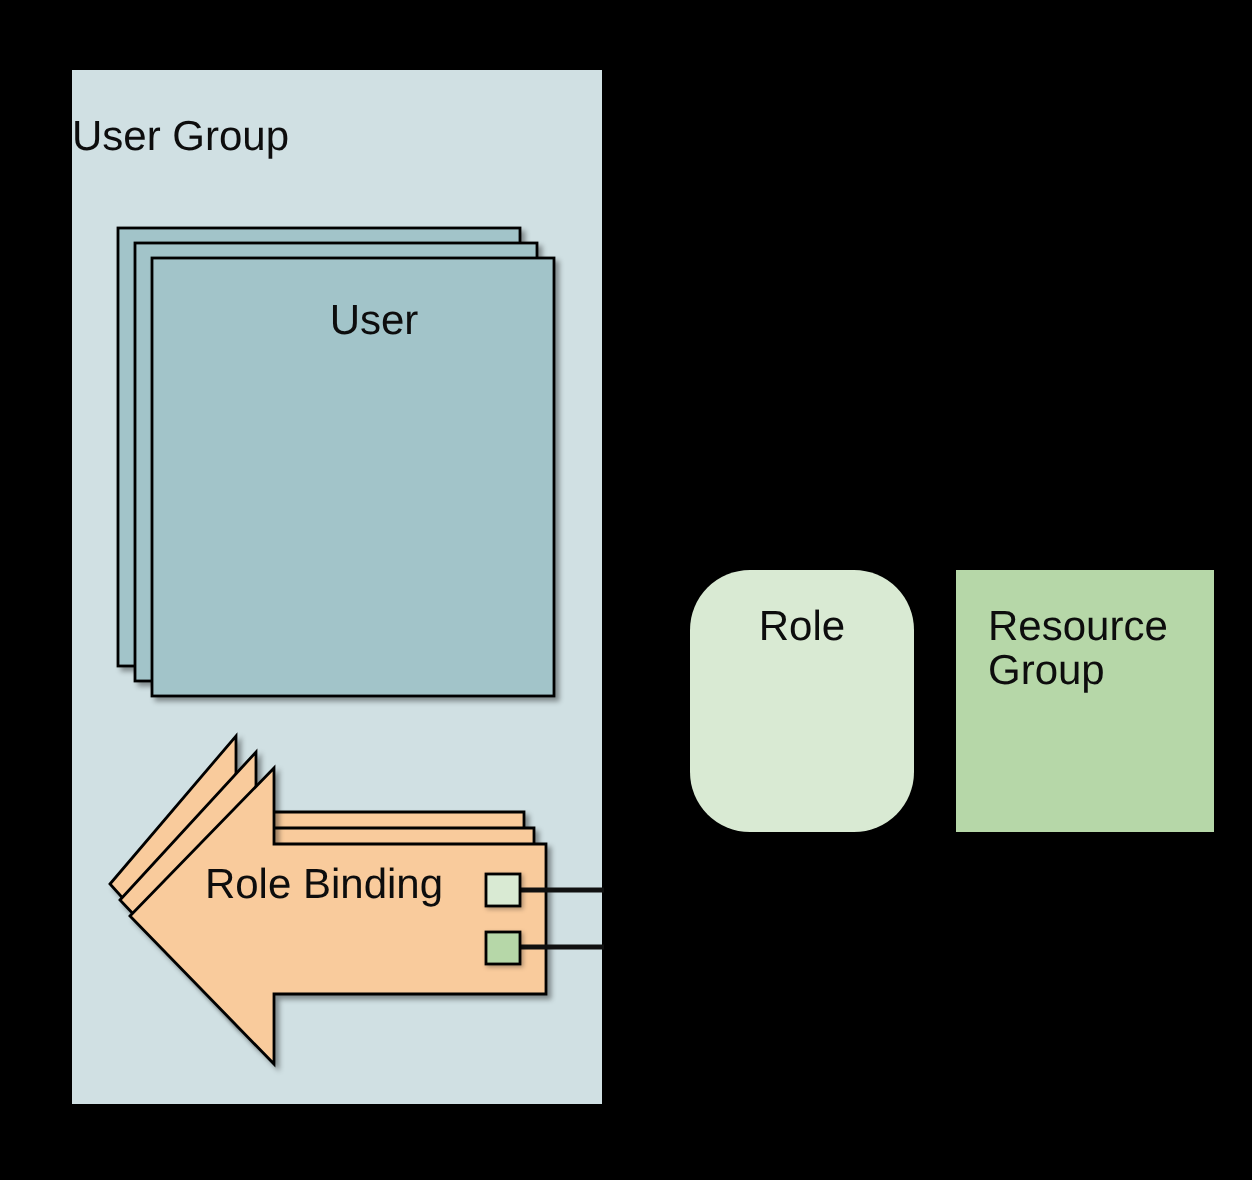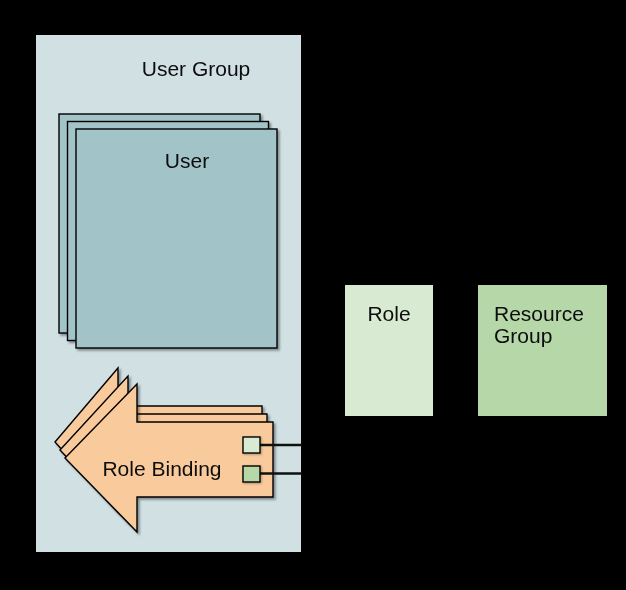--- a/index.html
+++ b/index.html
@@ -19,46 +19,46 @@
   .abs { position: absolute; }
 
   
   .user-group-box {
     left: 36px; top: 35px;
     width: 265px; height: 517px;
     background: #d0e0e3;
   }
   .role-box {
     left: 345px; top: 285px;
-    width: 88px; height: 131px;
+    width: 112px; height: 131px;
     background: #d9ead3;
+    border-radius: 30px;
   }
   .resource-box {
     left: 478px; top: 285px;
     width: 129px; height: 131px;
     background: #b6d7a8;
   }
 
   
   .label {
     font-size: 21px;
     line-height: 22px;
     color: #0d0d0d;
     white-space: pre-line;
   }
   .user-group-label {
     left: 36px; top: 58px; width: 320px;
-    text-align: center;
   }
   .user-label {
     left: 59px; top: 150px; width: 256px;
     text-align: center;
   }
   .role-binding-label {
-    left: 62px; top: 458px; width: 200px;
+    left: 62px; top: 432px; width: 200px;
     text-align: center;
   }
   .role-label {
     box-sizing: border-box;
     width: 100%;
     padding-top: 18px;
     text-align: center;
   }
   .resource-label {
     box-sizing: border-box;

